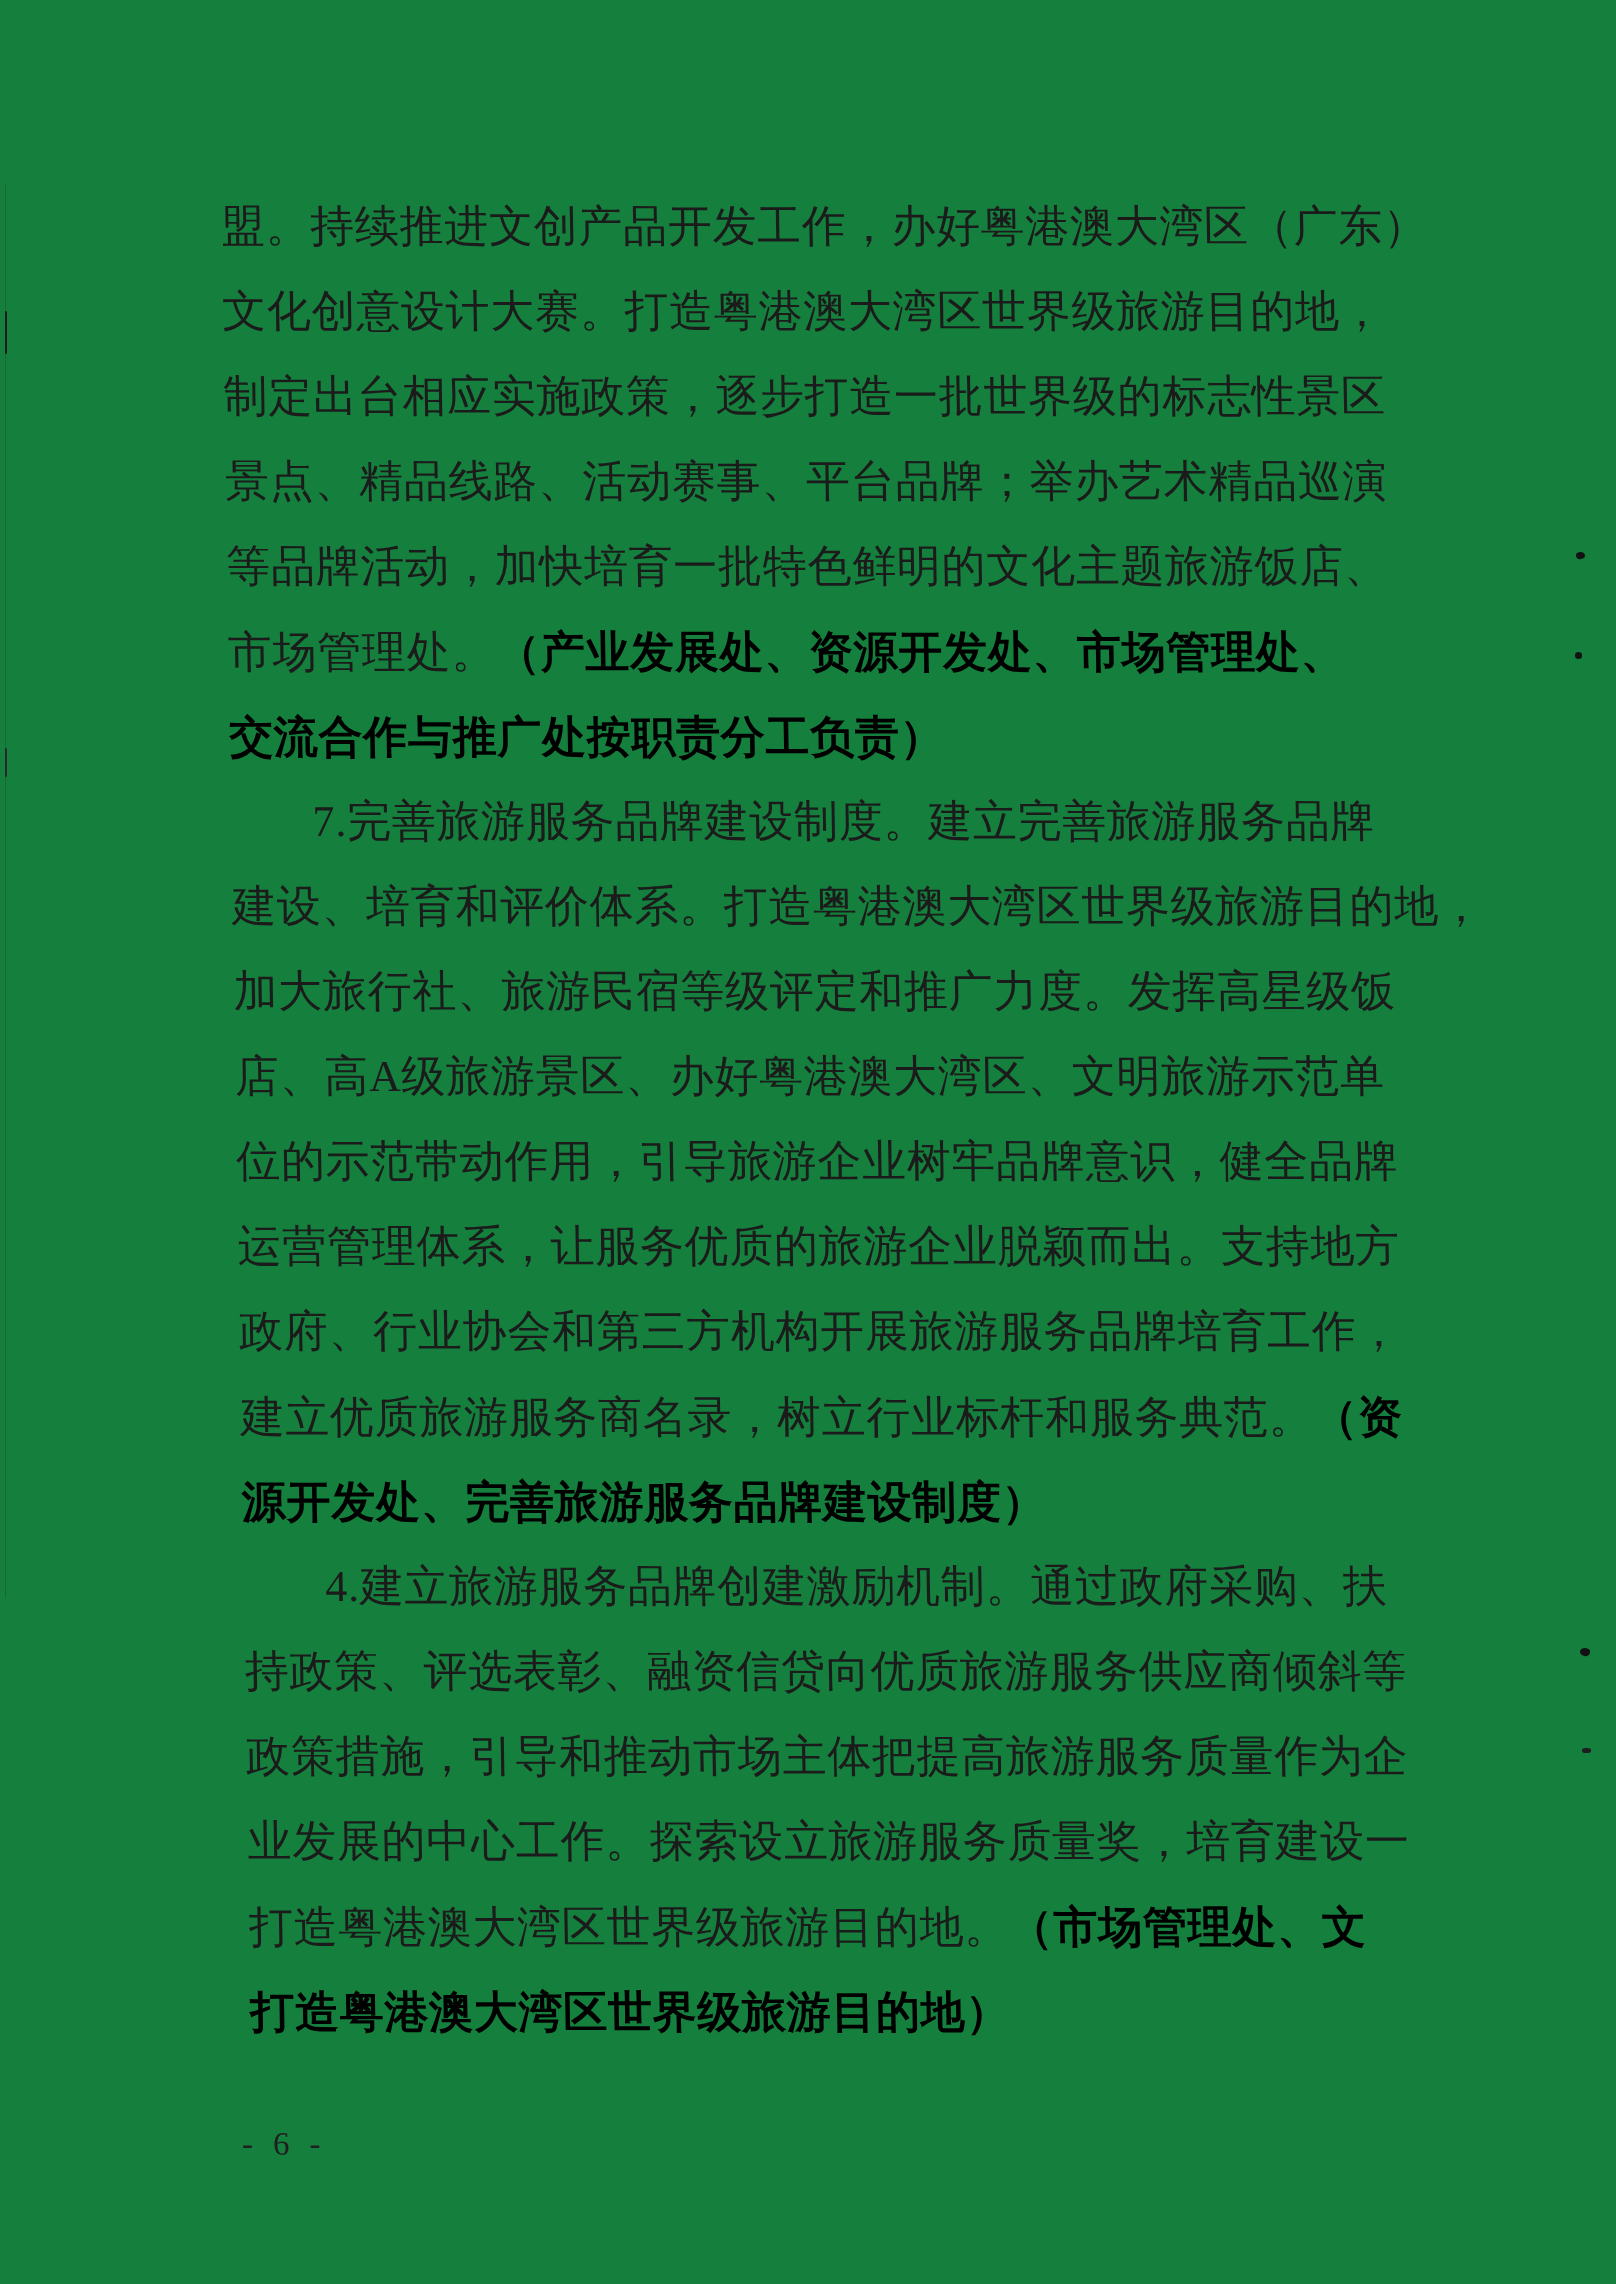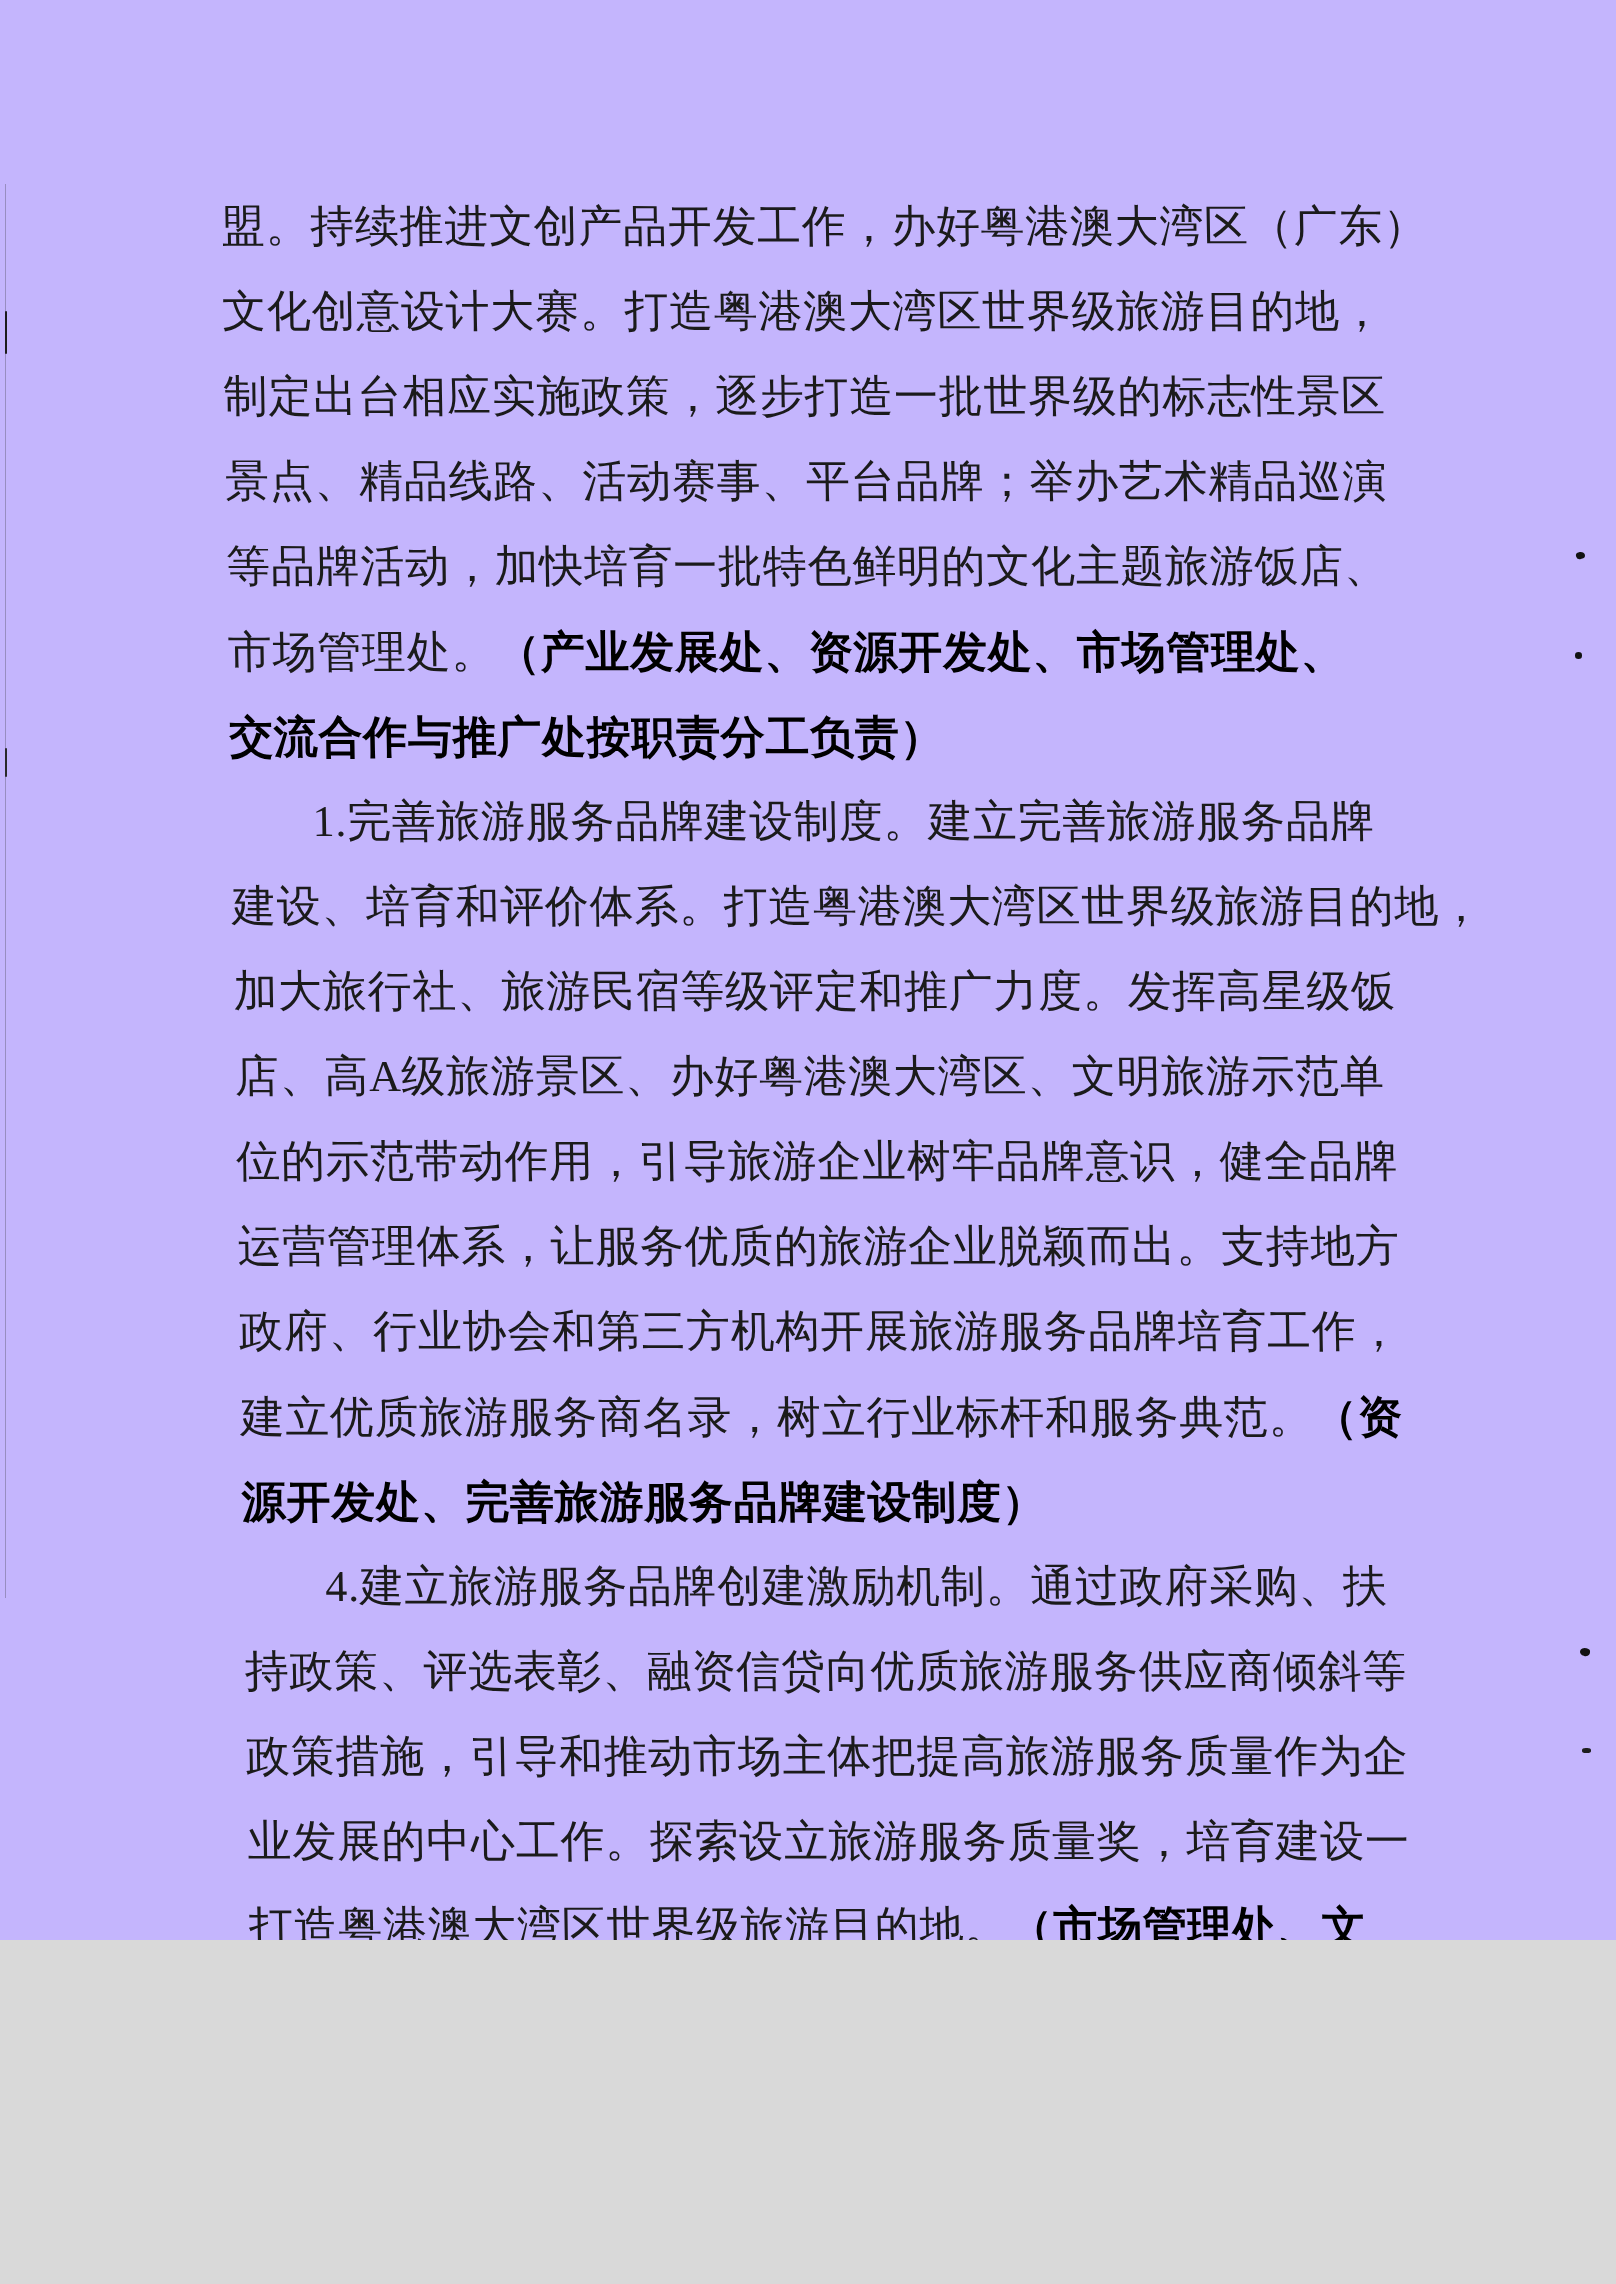--- a/index.html
+++ b/index.html
@@ -1,20 +1,20 @@
 <!DOCTYPE html>
 <html style="font-size:10.4px"><head>
 <meta charset="utf-8">
 <style>
   html,body{margin:0;padding:0;background:#d9d9d9;}
   .page{
     position:relative;
     width:1616px;
-    height:1940px;
-    background:#c4b5fd;
+    height:2284px;
+    background:#15803d;
     overflow:hidden;
     font-family:"Liberation Serif","DejaVu Serif",serif;
   }
   
   .doc-body{
     position:absolute;
     left:220px;
     top:184px;
     width:1179px;
     transform:skewX(0.95deg);
@@ -93,21 +93,21 @@
   <div class="speck speck-4"></div>
 
   <div class="doc-body">
       <div class="text-line"><span class="seg">盟。持续推进文创产品开发工作，办好粤港澳大湾区（广东）</span></div>
       <div class="text-line"><span class="seg">文化创意设计大赛。打造粤港澳大湾区世界级旅游目的地，</span></div>
       <div class="text-line"><span class="seg">制定出台相应实施政策，逐步打造一批世界级的标志性景区</span></div>
       <div class="text-line"><span class="seg">景点、精品线路、活动赛事、平台品牌；举办艺术精品巡演</span></div>
       <div class="text-line"><span class="seg">等品牌活动，加快培育一批特色鲜明的文化主题旅游饭店、</span></div>
       <div class="text-line"><span class="seg">市场管理处。</span><span class="seg bold-seg">（产业发展处、资源开发处、市场管理处、</span></div>
       <div class="text-line"><span class="seg bold-seg">交流合作与推广处按职责分工负责）</span></div>
-      <div class="text-line indent"><span class="seg">1.完善旅游服务品牌建设制度。建立完善旅游服务品牌</span></div>
+      <div class="text-line indent"><span class="seg">7.完善旅游服务品牌建设制度。建立完善旅游服务品牌</span></div>
       <div class="text-line"><span class="seg">建设、培育和评价体系。打造粤港澳大湾区世界级旅游目的地，</span></div>
       <div class="text-line"><span class="seg">加大旅行社、旅游民宿等级评定和推广力度。发挥高星级饭</span></div>
       <div class="text-line"><span class="seg">店、高A级旅游景区、办好粤港澳大湾区、文明旅游示范单</span></div>
       <div class="text-line"><span class="seg">位的示范带动作用，引导旅游企业树牢品牌意识，健全品牌</span></div>
       <div class="text-line"><span class="seg">运营管理体系，让服务优质的旅游企业脱颖而出。支持地方</span></div>
       <div class="text-line"><span class="seg">政府、行业协会和第三方机构开展旅游服务品牌培育工作，</span></div>
       <div class="text-line"><span class="seg">建立优质旅游服务商名录，树立行业标杆和服务典范。</span><span class="seg bold-seg">（资</span></div>
       <div class="text-line"><span class="seg bold-seg">源开发处、完善旅游服务品牌建设制度）</span></div>
       <div class="text-line indent"><span class="seg">4.建立旅游服务品牌创建激励机制。通过政府采购、扶</span></div>
       <div class="text-line"><span class="seg">持政策、评选表彰、融资信贷向优质旅游服务供应商倾斜等</span></div>

